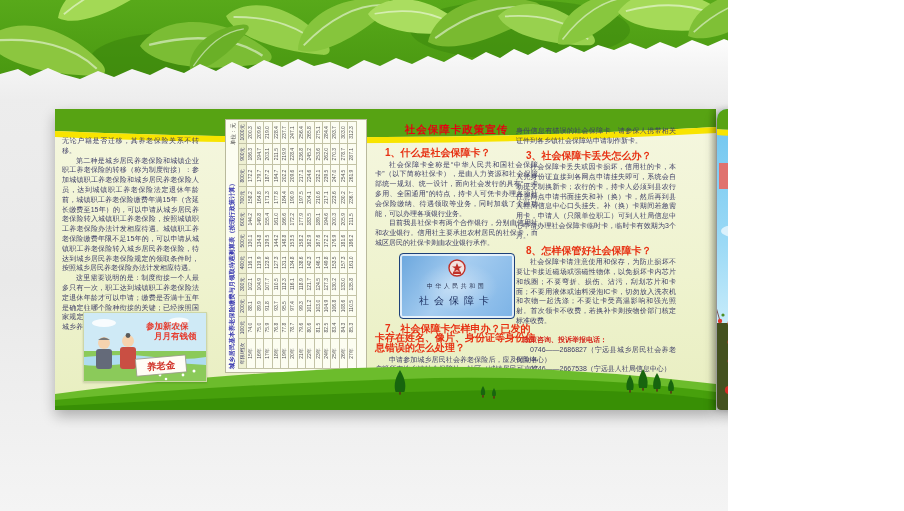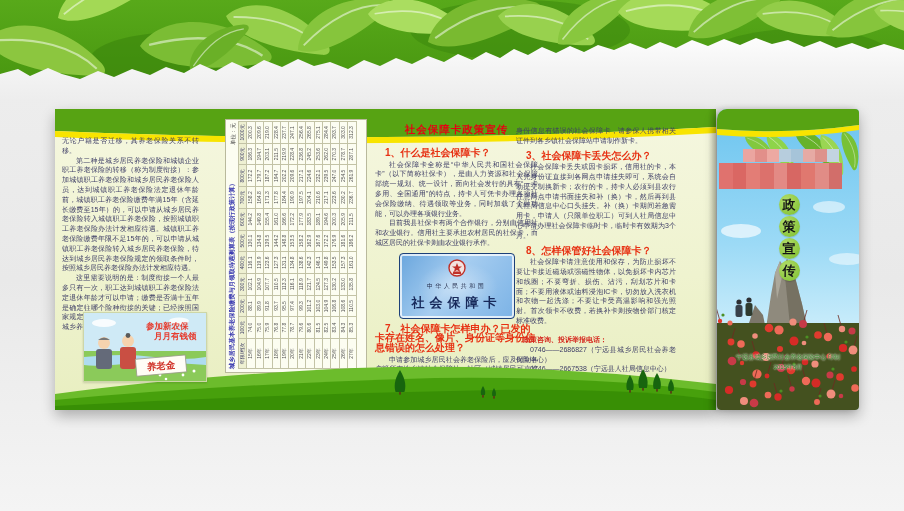--- a/index.html
+++ b/index.html
@@ -1,18 +1,18 @@
 <!DOCTYPE html>
 <html><head>
 <meta charset="utf-8">
 <style>
   *{box-sizing:border-box;margin:0;padding:0;}
   html,body{width:904px;height:511px;}
   body{font-family:"Liberation Sans",sans-serif;overflow:hidden;}
-  .page{position:relative;width:904px;height:511px;overflow:hidden;
+  .page{position:relative;width:728px;height:511px;overflow:hidden;
         background:linear-gradient(180deg,#efefef 0%,#e9e9e9 55%,#f4f4f4 100%);}
 
   
   .banner{position:absolute;left:0;top:0;width:904px;height:100px;}
 
   
   .main{position:absolute;left:55px;top:109px;width:661px;height:301px;
         background:linear-gradient(180deg,#f5f7e0 0%,#eff3cf 55%,#e8eec0 100%);
         border-radius:4px 0 0 4px;box-shadow:0 6px 14px rgba(0,0,0,.28);}
   .main-head,.grass{position:absolute;left:0;width:661px;}
@@ -53,21 +53,21 @@
         border:1px solid #cdd6a8;box-shadow:0 1px 2px rgba(0,0,0,.15);}
 
   
   .card{width:116px;height:66px;margin:5px auto 4px;position:relative;
         border:1px solid #1d4078;border-radius:4px;text-align:center;
         background:linear-gradient(125deg,#6aa6dd,#a6cdf0 45%,#7cb3e6);
         box-shadow:inset 0 0 0 2px rgba(255,255,255,.75);}
   .card::before{content:"";position:absolute;left:18px;top:8px;width:80px;height:50px;
         background:radial-gradient(closest-side,rgba(255,255,255,.4),rgba(255,255,255,0));}
   .card-country{font-size:6px;color:#26304f;letter-spacing:2.5px;margin-top:1px;position:relative;}
-  .card-name{font-size:13px;font-weight:bold;color:#17295a;letter-spacing:5px;margin-top:3px;
+  .card-name{font-size:10px;font-weight:normal;color:#17295a;letter-spacing:5px;margin-top:3px;
         font-family:"DejaVu Serif",serif;position:relative;}
 
   .phone-h{color:#d5281e;font-weight:bold;font-size:7px;text-indent:1em;margin-top:9px;}
   .phone{font-size:7px;line-height:10px;color:#3d3d66;text-align:justify;text-indent:1em;}
 
   
   .cover{position:absolute;left:717px;top:109px;width:142px;height:301px;
         border-radius:10px 4px 4px 4px;overflow:hidden;
         background:linear-gradient(180deg,#6cc4ef 0%,#9cdaf6 45%,#cdeefb 75%);
         box-shadow:-3px 0 6px rgba(0,0,0,.18),0 6px 14px rgba(0,0,0,.28);}

